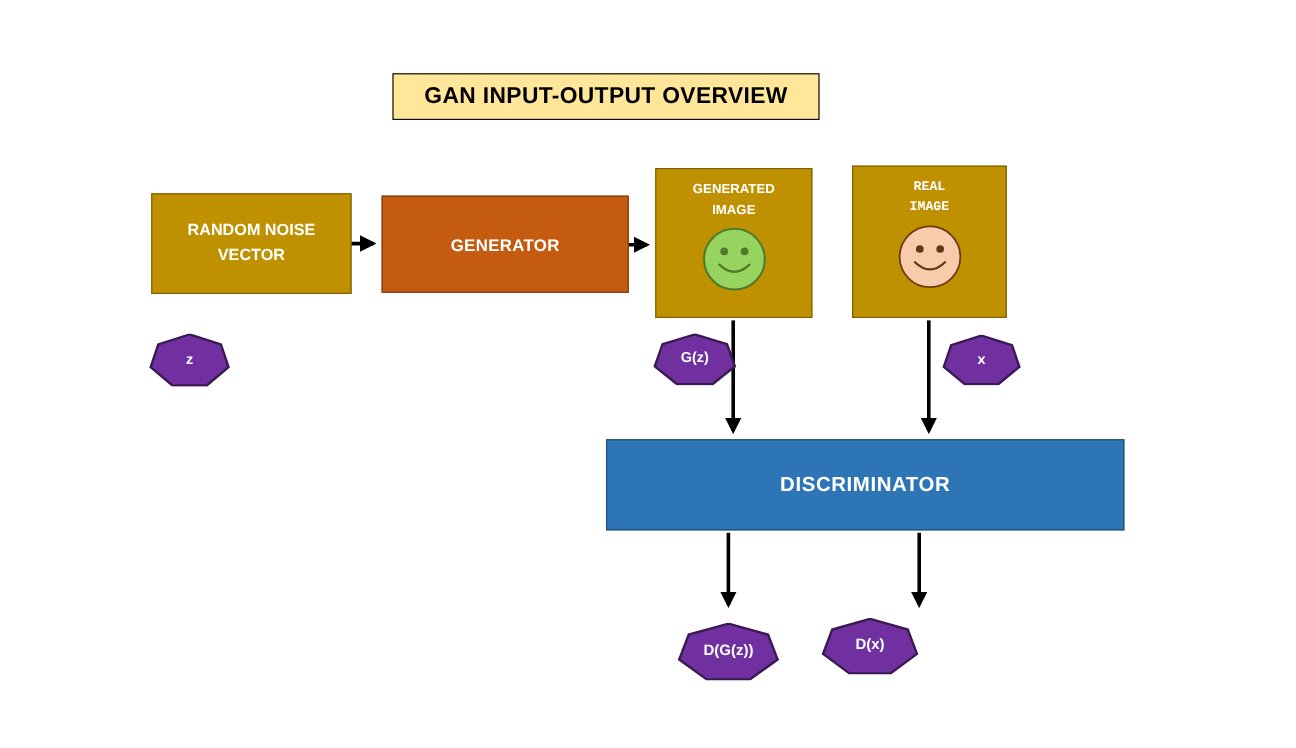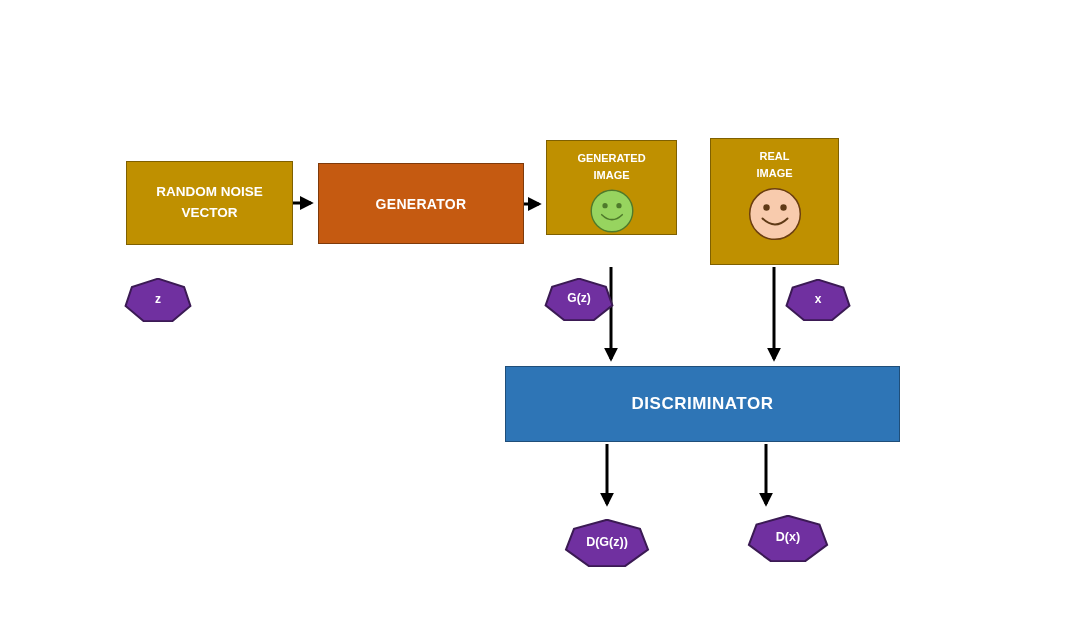--- a/index.html
+++ b/index.html
@@ -39,63 +39,66 @@
     font-size:14px; letter-spacing:.3px;
   }
   .img-node {
     position:absolute; box-sizing:border-box;
     background:#BF9000; border:1.6px solid #7F6000;
     display:flex; flex-direction:column; align-items:center;
     color:#ffffff; font-weight:bold; font-size:11px; text-align:center;
   }
   .img-node .label { line-height:1.5; white-space:pre-line; margin-top:9px; }
   .img-node .face { margin-top:5px; }
-  #generated { left:546px; top:140px; width:131px; height:95px; }
-  #real { left:710px; top:138px; width:129px; height:127px; }
+  #generated { left:546px; top:140px; width:131px; height:125px; }
+  #real { left:710px; top:138px; width:129px; height:127px;font-family:Liberation Mono, monospace; }
 
   #discriminator {
-    left:505px; top:366px; width:395px; height:76px;
+    left:505px; top:366px; width:432px; height:76px;
     background:#2E75B6; border:1.6px solid #1F4E79;
     font-size:17px; letter-spacing:.5px;
   }
 
   .badge {
     position:absolute;
     display:flex; align-items:center; justify-content:center;
     color:#ffffff; font-weight:bold;
   }
   .badge svg { position:absolute; left:0; top:0; width:100%; height:100%; }
   .badge span { position:relative; font-size:12px; padding-bottom:3px; }
   .badge.big span { font-size:12.5px; }
 
   #badge-z   { left:124px; top:278px; width:68px; height:44px; }
   #badge-gz  { left:544px; top:278px; width:70px; height:43px;text-align:center; }
   #badge-x   { left:785px; top:279px; width:66px; height:42px; }
   #badge-dgz { left:564px; top:519px; width:86px; height:48px; }
-  #badge-dx  { left:747px; top:515px; width:82px; height:47px; }
+  #badge-dx  { left:684px; top:515px; width:82px; height:47px; }
 </style>
 </head>
 <body>
 
 <div class="canvas">
 
   <svg class="arrows" width="1080" height="623" viewBox="0 0 1080 623">
     <defs>
       <marker id="ah" viewBox="0 0 10 10" refX="8" refY="5" markerWidth="4.6" markerHeight="4.6" orient="auto-start-reverse">
         <path d="M0,0 L10,5 L0,10 z" fill="#000"></path>
       </marker>
     </defs>
     <line x1="246" y1="203" x2="311" y2="203" marker-end="url(#ah)"></line>
     <line x1="492" y1="204" x2="539" y2="204" marker-end="url(#ah)"></line>
     <line x1="611" y1="267" x2="611" y2="359" marker-end="url(#ah)"></line>
     <line x1="774" y1="267" x2="774" y2="359" marker-end="url(#ah)"></line>
     <line x1="607" y1="444" x2="607" y2="504" marker-end="url(#ah)"></line>
     <line x1="766" y1="444" x2="766" y2="504" marker-end="url(#ah)"></line>
   </svg>
 
+  <div class="title-box">
+    <span>GAN INPUT-OUTPUT OVERVIEW</span>
+  </div>
 
   <div class="node" id="noise">
     <span>RANDOM NOISE
 VECTOR</span>
   </div>
 
   <div class="node" id="generator">
     <span>GENERATOR</span>
   </div>
 

